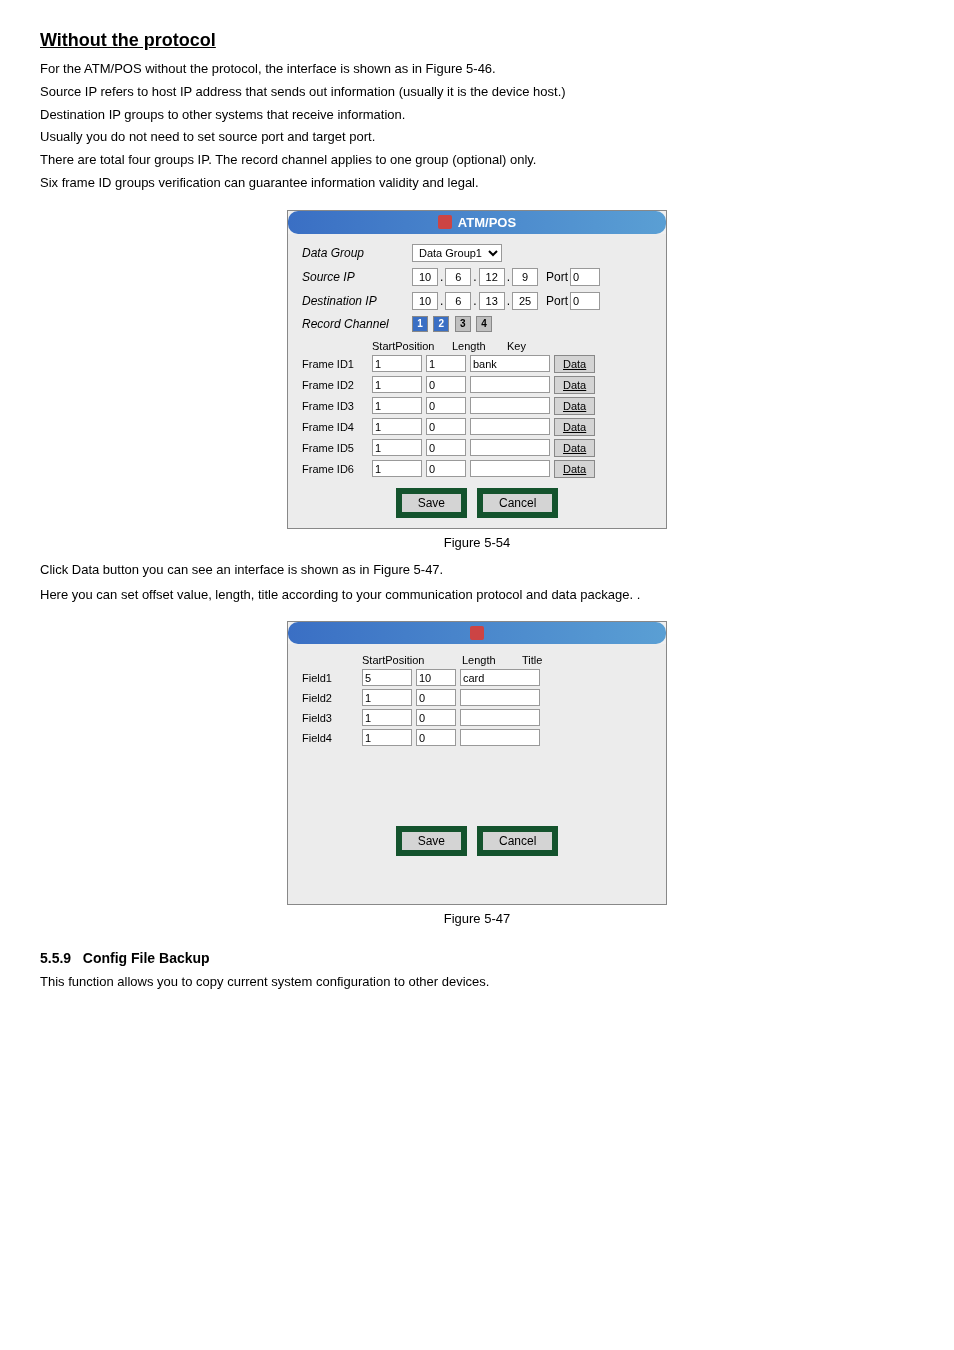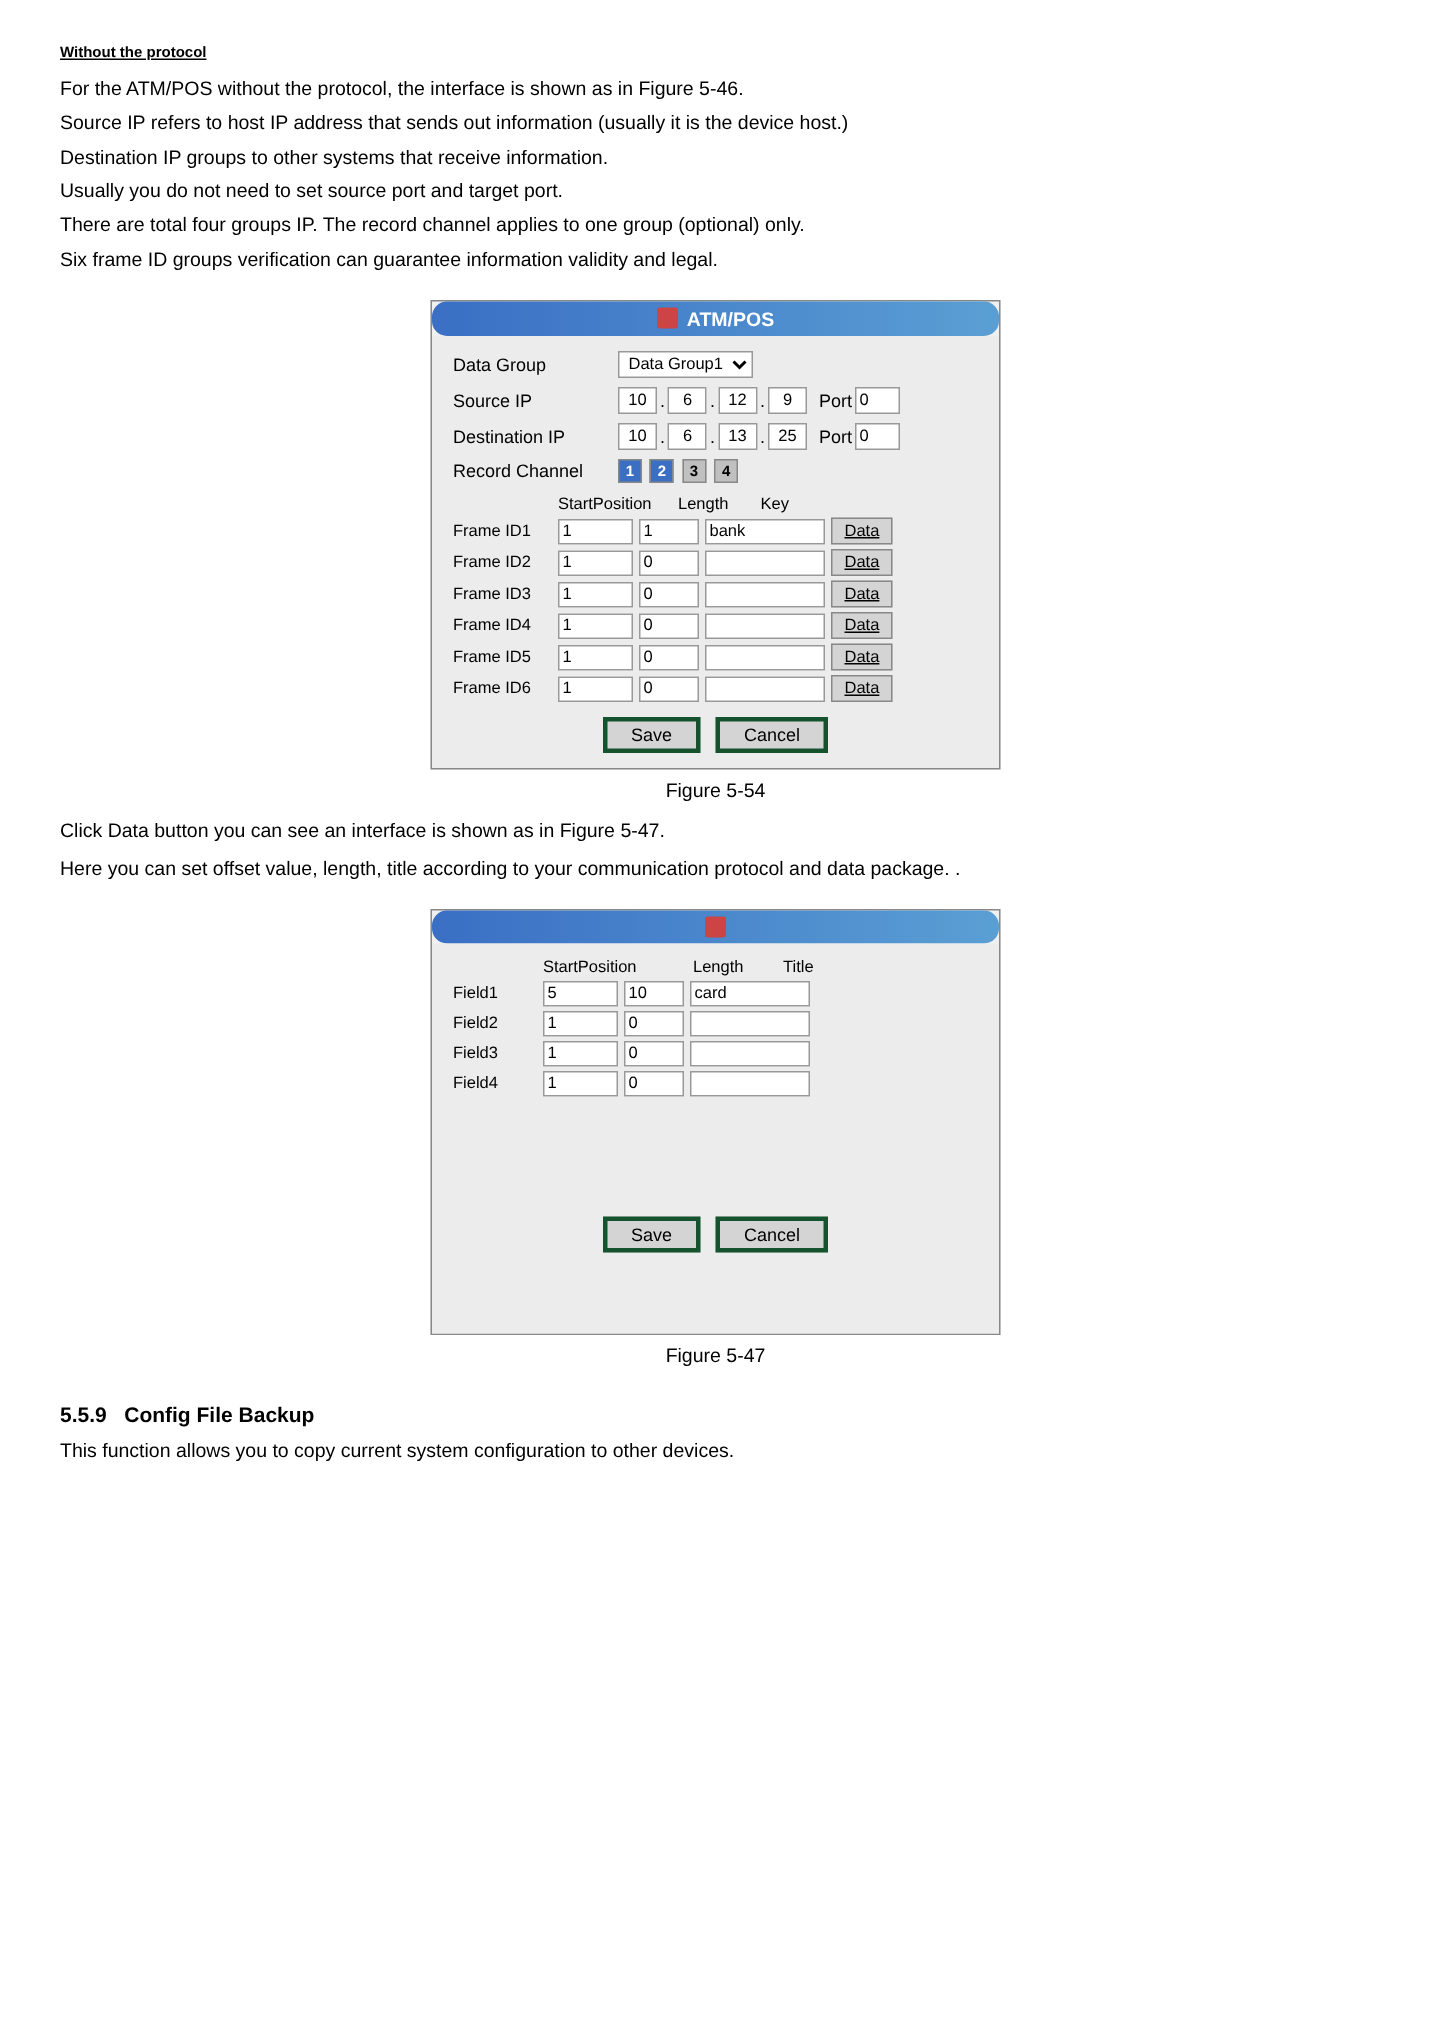--- a/index.html
+++ b/index.html
@@ -9,21 +9,21 @@
       background: #fff;
       color: #000;
       padding: 30px 40px;
       width: 954px;
     }
 
     .section-title {
       font-weight: bold;
       text-decoration: underline;
       margin-bottom: 8px;
-      font-size: 10px;
+      font-size: 18px;
     }
 
     .body-text {
       font-size: 13px;
       line-height: 1.6;
       margin-bottom: 4px;
     }
 
     .figure-container {
       display: flex;
@@ -78,20 +78,21 @@
       display: flex;
       align-items: center;
       margin-bottom: 6px;
       font-size: 12px;
     }
 
     .form-label {
       width: 110px;
       font-size: 12px;
       color: #000;
+      font-style: italic;
     }
 
     .ip-group {
       display: flex;
       align-items: center;
       gap: 2px;
       font-size: 12px;
     }
 
     .ip-segment {
@@ -238,21 +239,21 @@
 
     .btn-row {
       display: flex;
       justify-content: center;
       gap: 10px;
       margin-top: 10px;
     }
 
     .action-btn {
       background: #d4d4d4;
-      border: 3px solid #14532d;
+      border: 6px solid #14532d;
       font-size: 12px;
       padding: 2px 16px;
       cursor: pointer;
       color: #000;
     }
 
     
     .dialog-box2 {
       border: 1px solid #888;
       background: #f0f0f0;

